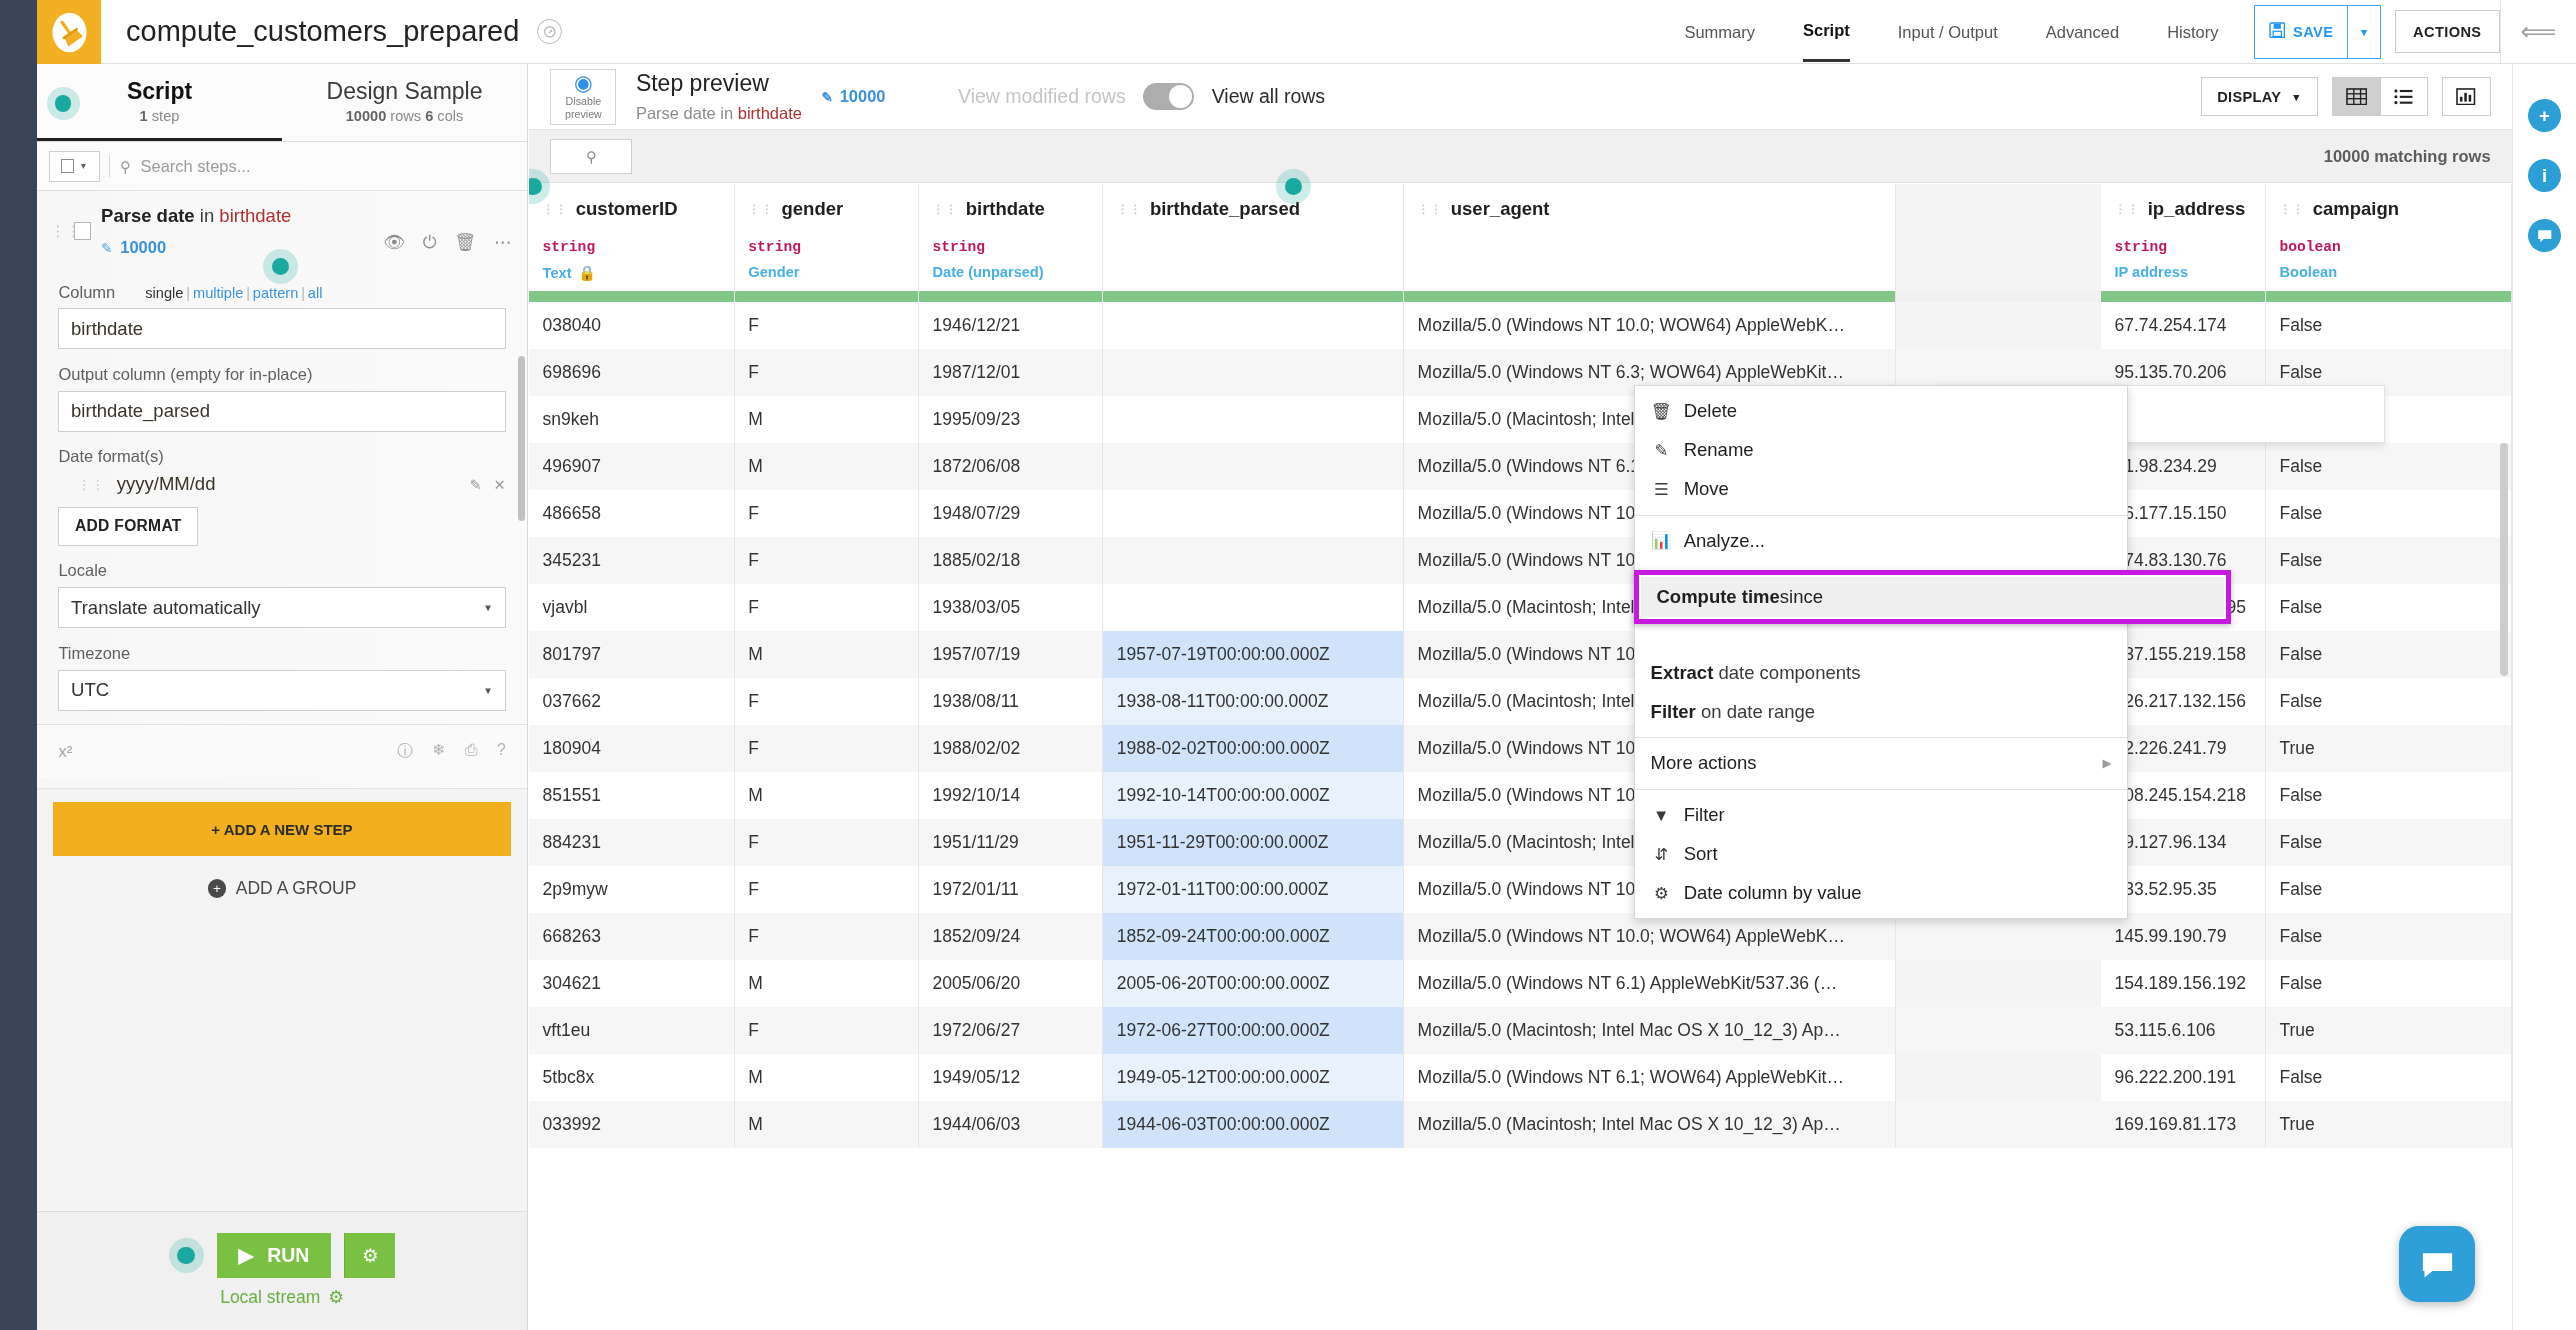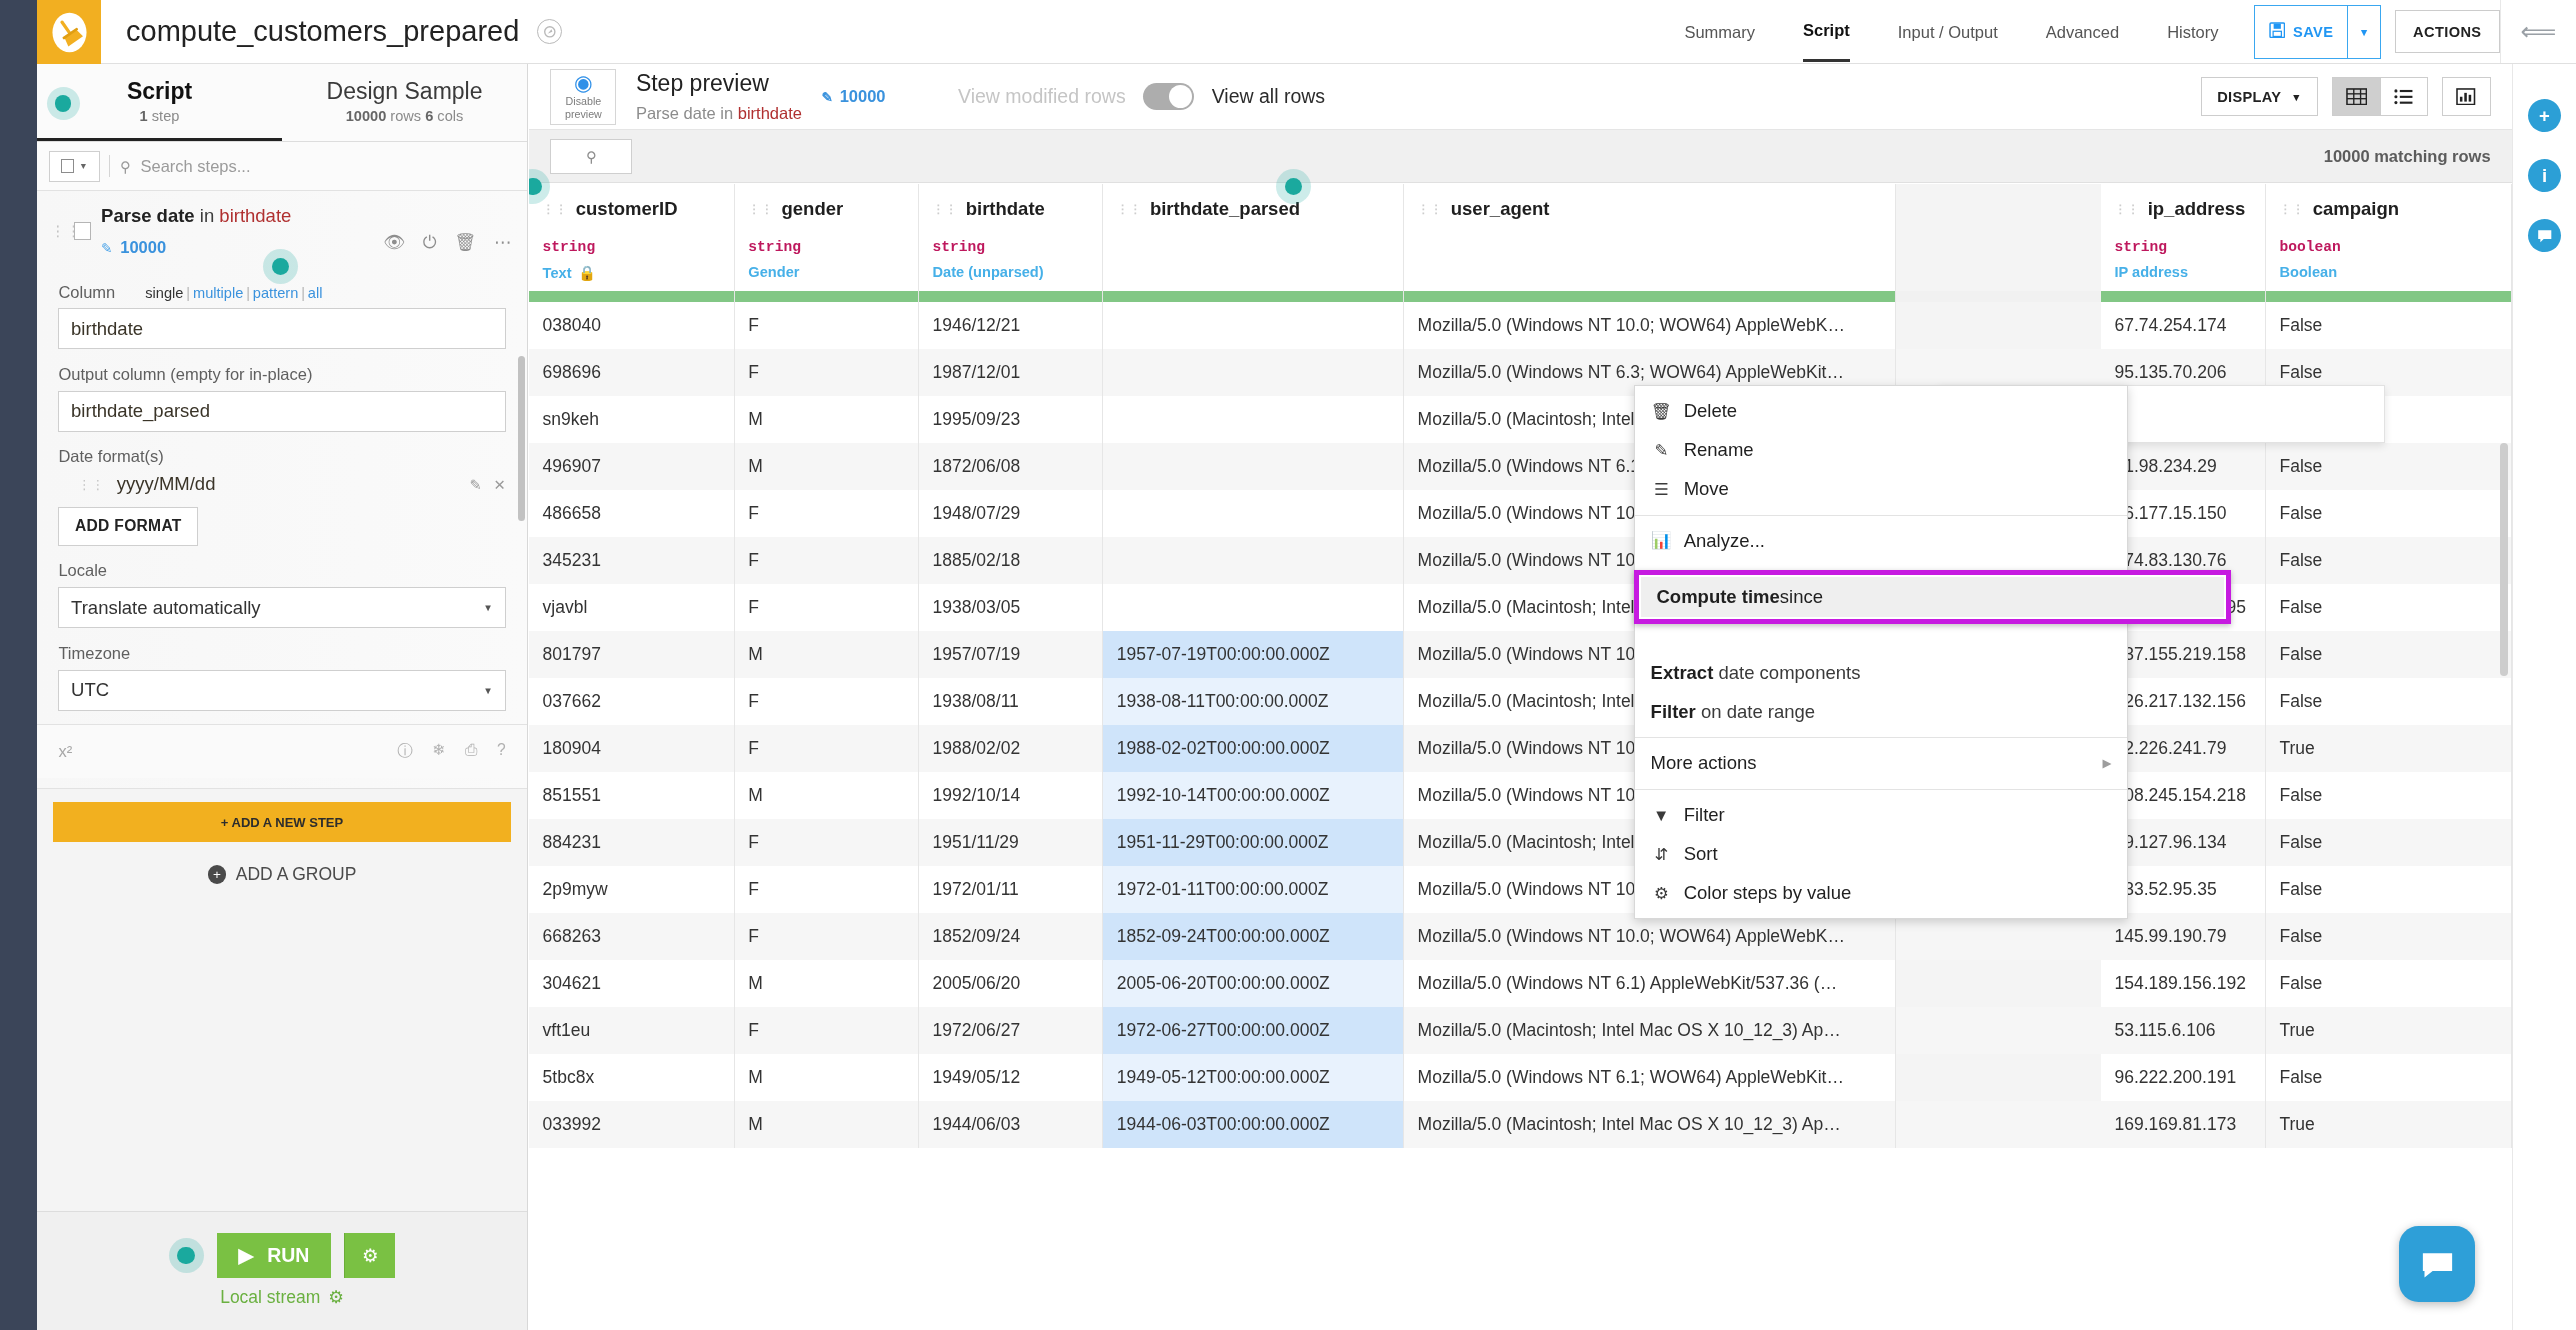--- a/index.html
+++ b/index.html
@@ -184,23 +184,23 @@
   #step-footer {
     border-top: 1px solid #e2e2e2; height: 54px;
     display: flex; align-items: center; padding: 0 21.4px;
     background: #fafafa;
   }
   #x2 { color: #a7a7a7; font-size: 16.5px; }
   #step-footer-icons { margin-left: auto; display: flex; gap: 19.5px; color: #b0b0b0; font-size: 15.6px; }
   #step-footer-icons span { cursor: pointer; }
 
   #add-step {
-    margin: 13.6px 15.6px 0 15.6px; height: 40px; background: #f2b01f;
+    margin: 13.6px 15.6px 0 15.6px; height: 54px; background: #f2b01f;
     display: flex; align-items: center; justify-content: center;
-    font-size: 13px; font-weight: bold; color: #2d2d2d; cursor: pointer;
+    font-size: 15px; font-weight: bold; color: #2d2d2d; cursor: pointer;
   }
   #add-group {
     margin-top: 21.4px; display: flex; align-items: center; justify-content: center;
     gap: 9.7px; font-size: 17.5px; color: #4a4a4a; cursor: pointer;
   }
   #add-group .pl {
     width: 18.5px; height: 18.5px; border-radius: 50%; background: #4a4a4a; color: #fff;
     display: flex; align-items: center; justify-content: center; font-size: 13.6px; line-height: 1;
   }
   #lp-bottom {
@@ -924,21 +924,21 @@
       <div class="ctx-item">
         <span class="ic">▼</span>
         <span>Filter</span>
       </div>
       <div class="ctx-item">
         <span class="ic">⇵</span>
         <span>Sort</span>
       </div>
       <div class="ctx-item">
         <span class="ic">⚙</span>
-        <span>Color steps by value</span>
+        <span>Date column by value</span>
       </div>
     </div>
   <div id="ctx-highlight-wrap" style="border-color: rgb(198, 26, 224);">
     <div id="ctx-highlight-inner">
       <b>Compute time</b>
         <span> since</span>
     </div>
   </div>
 </div>
 

